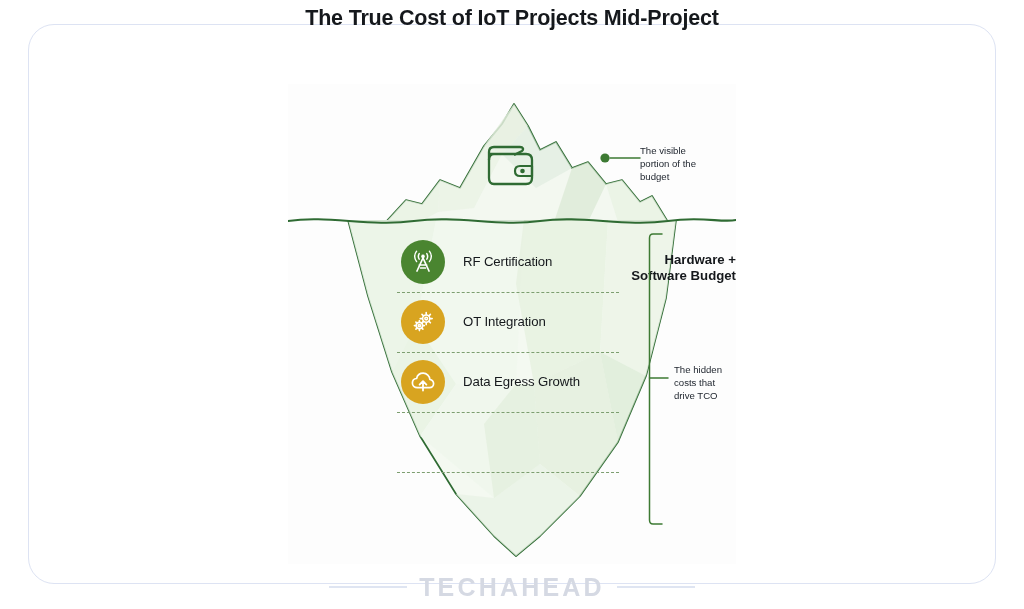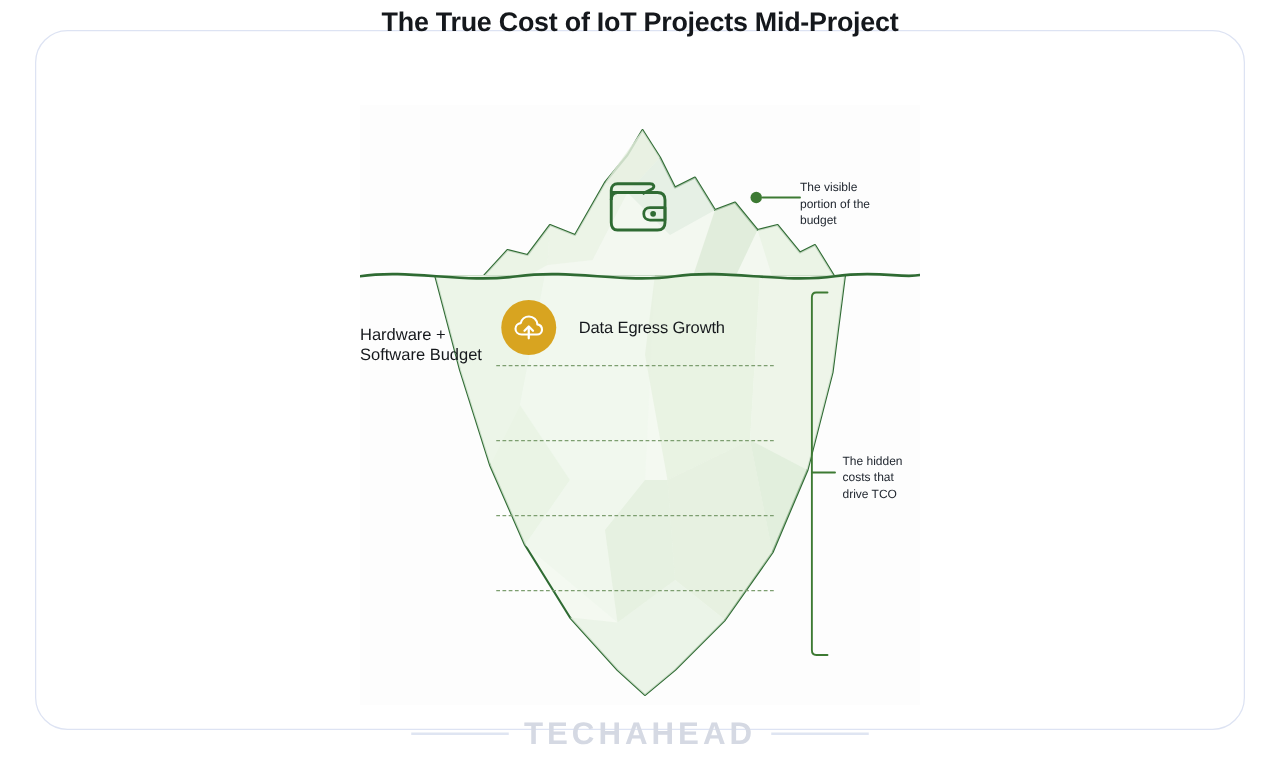--- a/index.html
+++ b/index.html
@@ -30,22 +30,22 @@
 
   
   .panel{
     position:absolute;left:288px;top:84px;width:448px;height:480px;
     background:#fdfdfd;
   }
   .panel svg{display:block;}
 
   
   .top-label{
-    position:absolute;left:0;top:176px;width:448px;text-align:left;
-    font-size:13.2px;font-weight:normal;color:#15181c;line-height:1.18;
+    position:absolute;left:0;top:168px;width:448px;text-align:right;
+    font-size:13.2px;font-weight:bold;color:#15181c;line-height:1.18;
   }
 
   
   .rows{position:absolute;left:0;top:148px;width:448px;}
   .row{
     position:relative;height:60px;display:flex;align-items:center;
     padding-left:113px;box-sizing:border-box;
   }
   .badge{
     position:absolute;left:113px;top:50%;transform:translateY(-50%);
@@ -144,23 +144,55 @@
       <circle cx="42.5" cy="35" r="2.3" fill="#2f6b33"></circle>
     </svg>
 
     <div class="top-label">
       <div>Hardware +</div>
       <div>Software Budget</div>
     </div>
 
     <div class="rows">
 
+      <div class="row">
+        <div class="badge green">
+          <svg width="26" height="26" viewBox="0 0 26 26">
+            <path d="M13 9 L7 22 M13 9 L19 22 M9.3 16 L16.7 16 M10.6 19 L15.4 19" fill="none" stroke="#fff" stroke-width="1.7" stroke-linecap="round"></path>
+            <circle cx="13" cy="7.4" r="1.8" fill="#fff"></circle>
+            <path d="M9.2 4.6 A5.4 5.4 0 0 0 9.2 10.2" fill="none" stroke="#fff" stroke-width="1.5" stroke-linecap="round"></path>
+            <path d="M16.8 4.6 A5.4 5.4 0 0 1 16.8 10.2" fill="none" stroke="#fff" stroke-width="1.5" stroke-linecap="round"></path>
+            <path d="M6.6 2.2 A8.8 8.8 0 0 0 6.6 12.6" fill="none" stroke="#fff" stroke-width="1.4" stroke-linecap="round"></path>
+            <path d="M19.4 2.2 A8.8 8.8 0 0 1 19.4 12.6" fill="none" stroke="#fff" stroke-width="1.4" stroke-linecap="round"></path>
+          </svg>
+        </div>
+        <div class="row-label">RF Certification</div>
+      </div>
 
       <div class="sep" style="top:60px"></div>
 
+      <div class="row">
+        <div class="badge amber">
+          <svg width="26" height="26" viewBox="0 0 26 26">
+            <g fill="none" stroke="#fff" stroke-width="1.6">
+              <circle cx="16.2" cy="9.6" r="3.6"></circle>
+              <circle cx="16.2" cy="9.6" r="1.3"></circle>
+              <path d="M16.2 3.6 L16.2 5.4 M16.2 13.8 L16.2 15.6 M10.2 9.6 L12 9.6
+                       M20.4 9.6 L22.2 9.6 M12 5.4 L13.2 6.6 M19.2 12.6 L20.4 13.8
+                       M20.4 5.4 L19.2 6.6 M13.2 12.6 L12 13.8" stroke-linecap="round"></path>
+              <circle cx="9.4" cy="16.6" r="3.2"></circle>
+              <circle cx="9.4" cy="16.6" r="1.1"></circle>
+              <path d="M9.4 11.6 L9.4 13.1 M9.4 20.1 L9.4 21.6 M4.4 16.6 L5.9 16.6
+                       M12.9 16.6 L14.4 16.6 M5.9 13.1 L6.9 14.1 M11.9 19.1 L12.9 20.1
+                       M12.9 13.1 L11.9 14.1 M6.9 19.1 L5.9 20.1" stroke-linecap="round"></path>
+            </g>
+          </svg>
+        </div>
+        <div class="row-label">OT Integration</div>
+      </div>
 
       <div class="sep" style="top:120px"></div>
 
 
       <div class="sep" style="top:180px"></div>
 
       <div class="row">
         <div class="badge amber">
           <svg width="28" height="28" viewBox="0 0 28 28">
             <path d="M8.4 19.6 C5.4 19.6 3.4 17.6 3.4 15 C3.4 12.6 5.2 10.7 7.6 10.5

